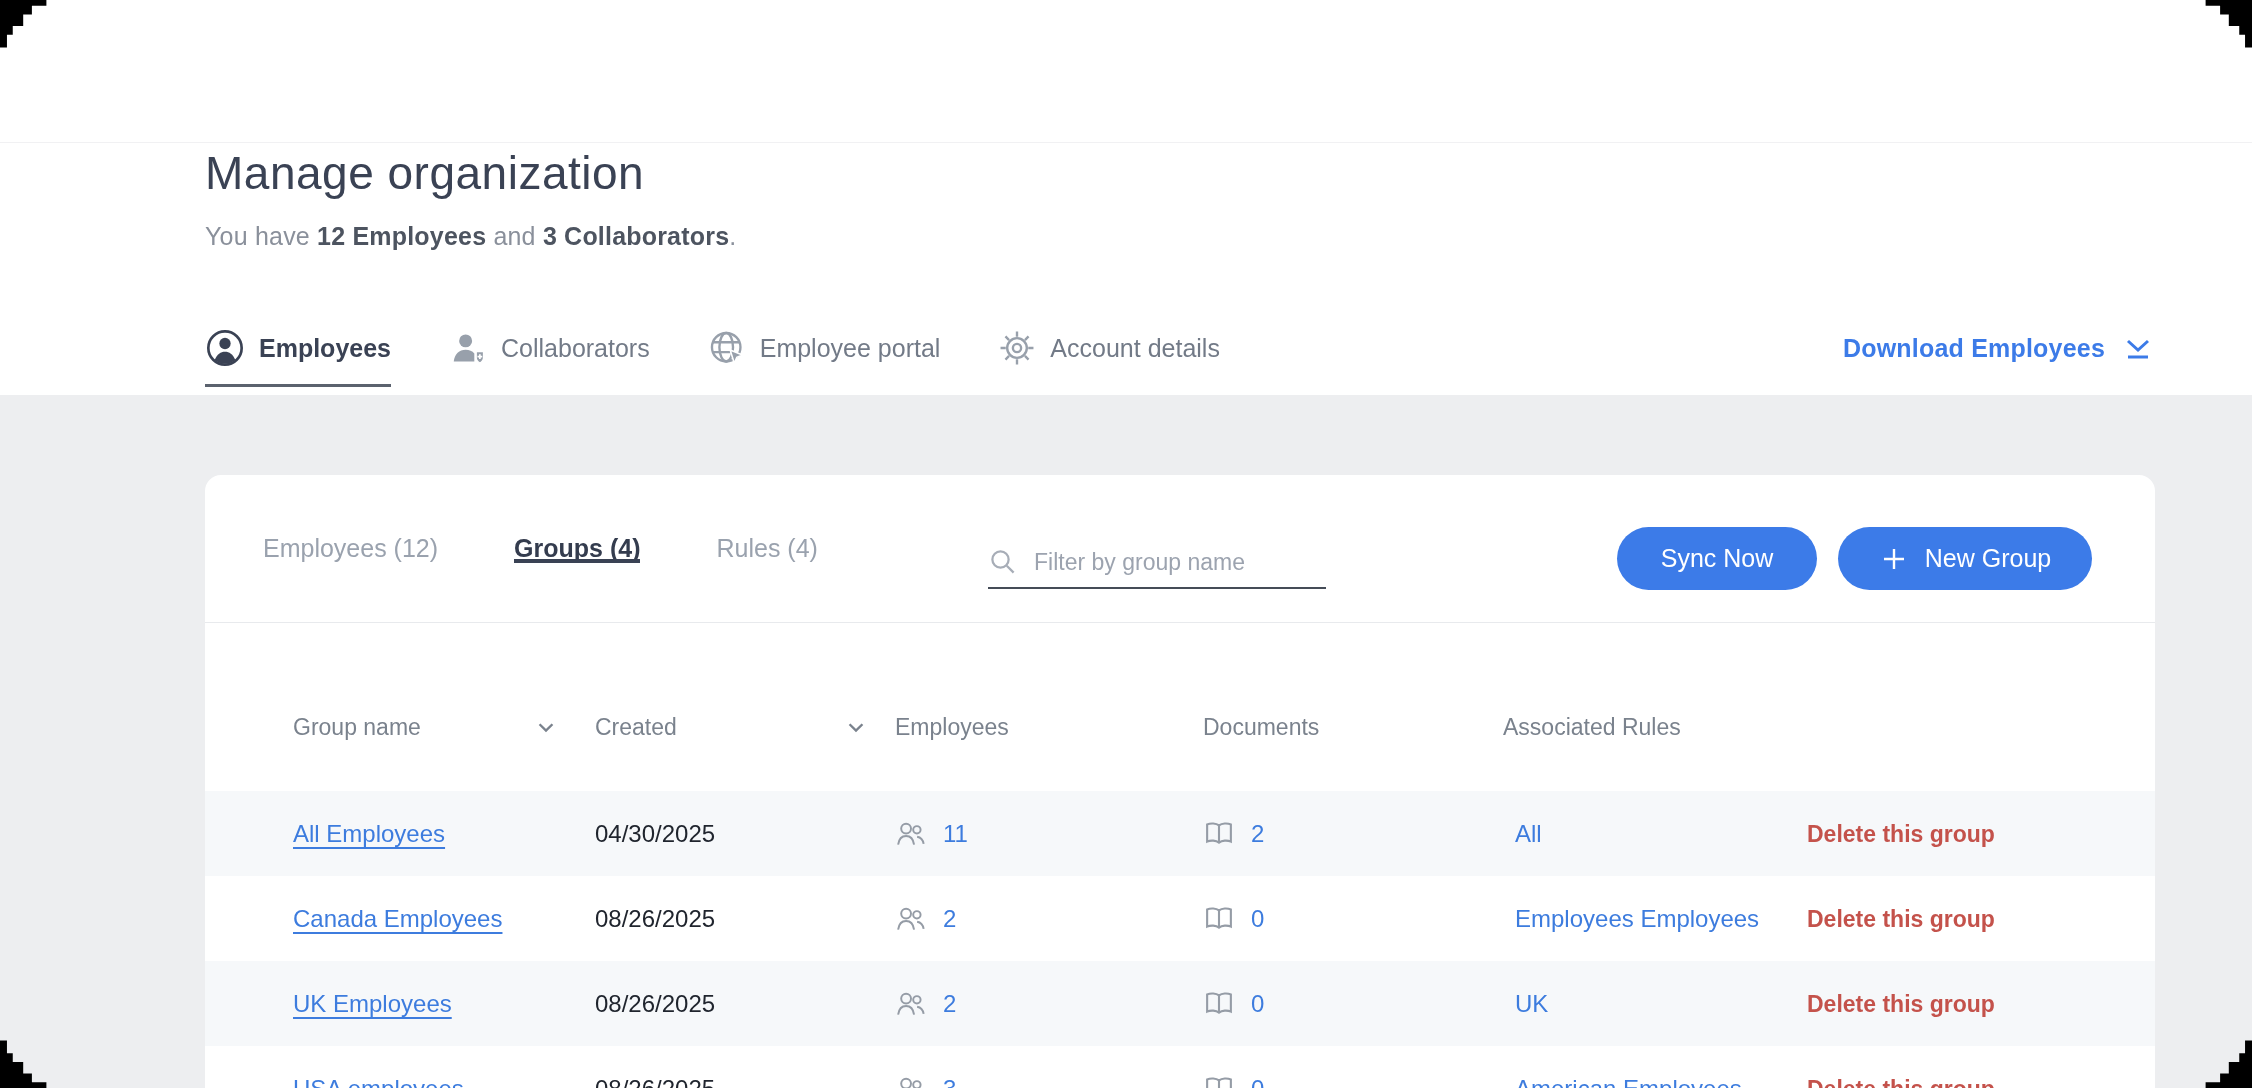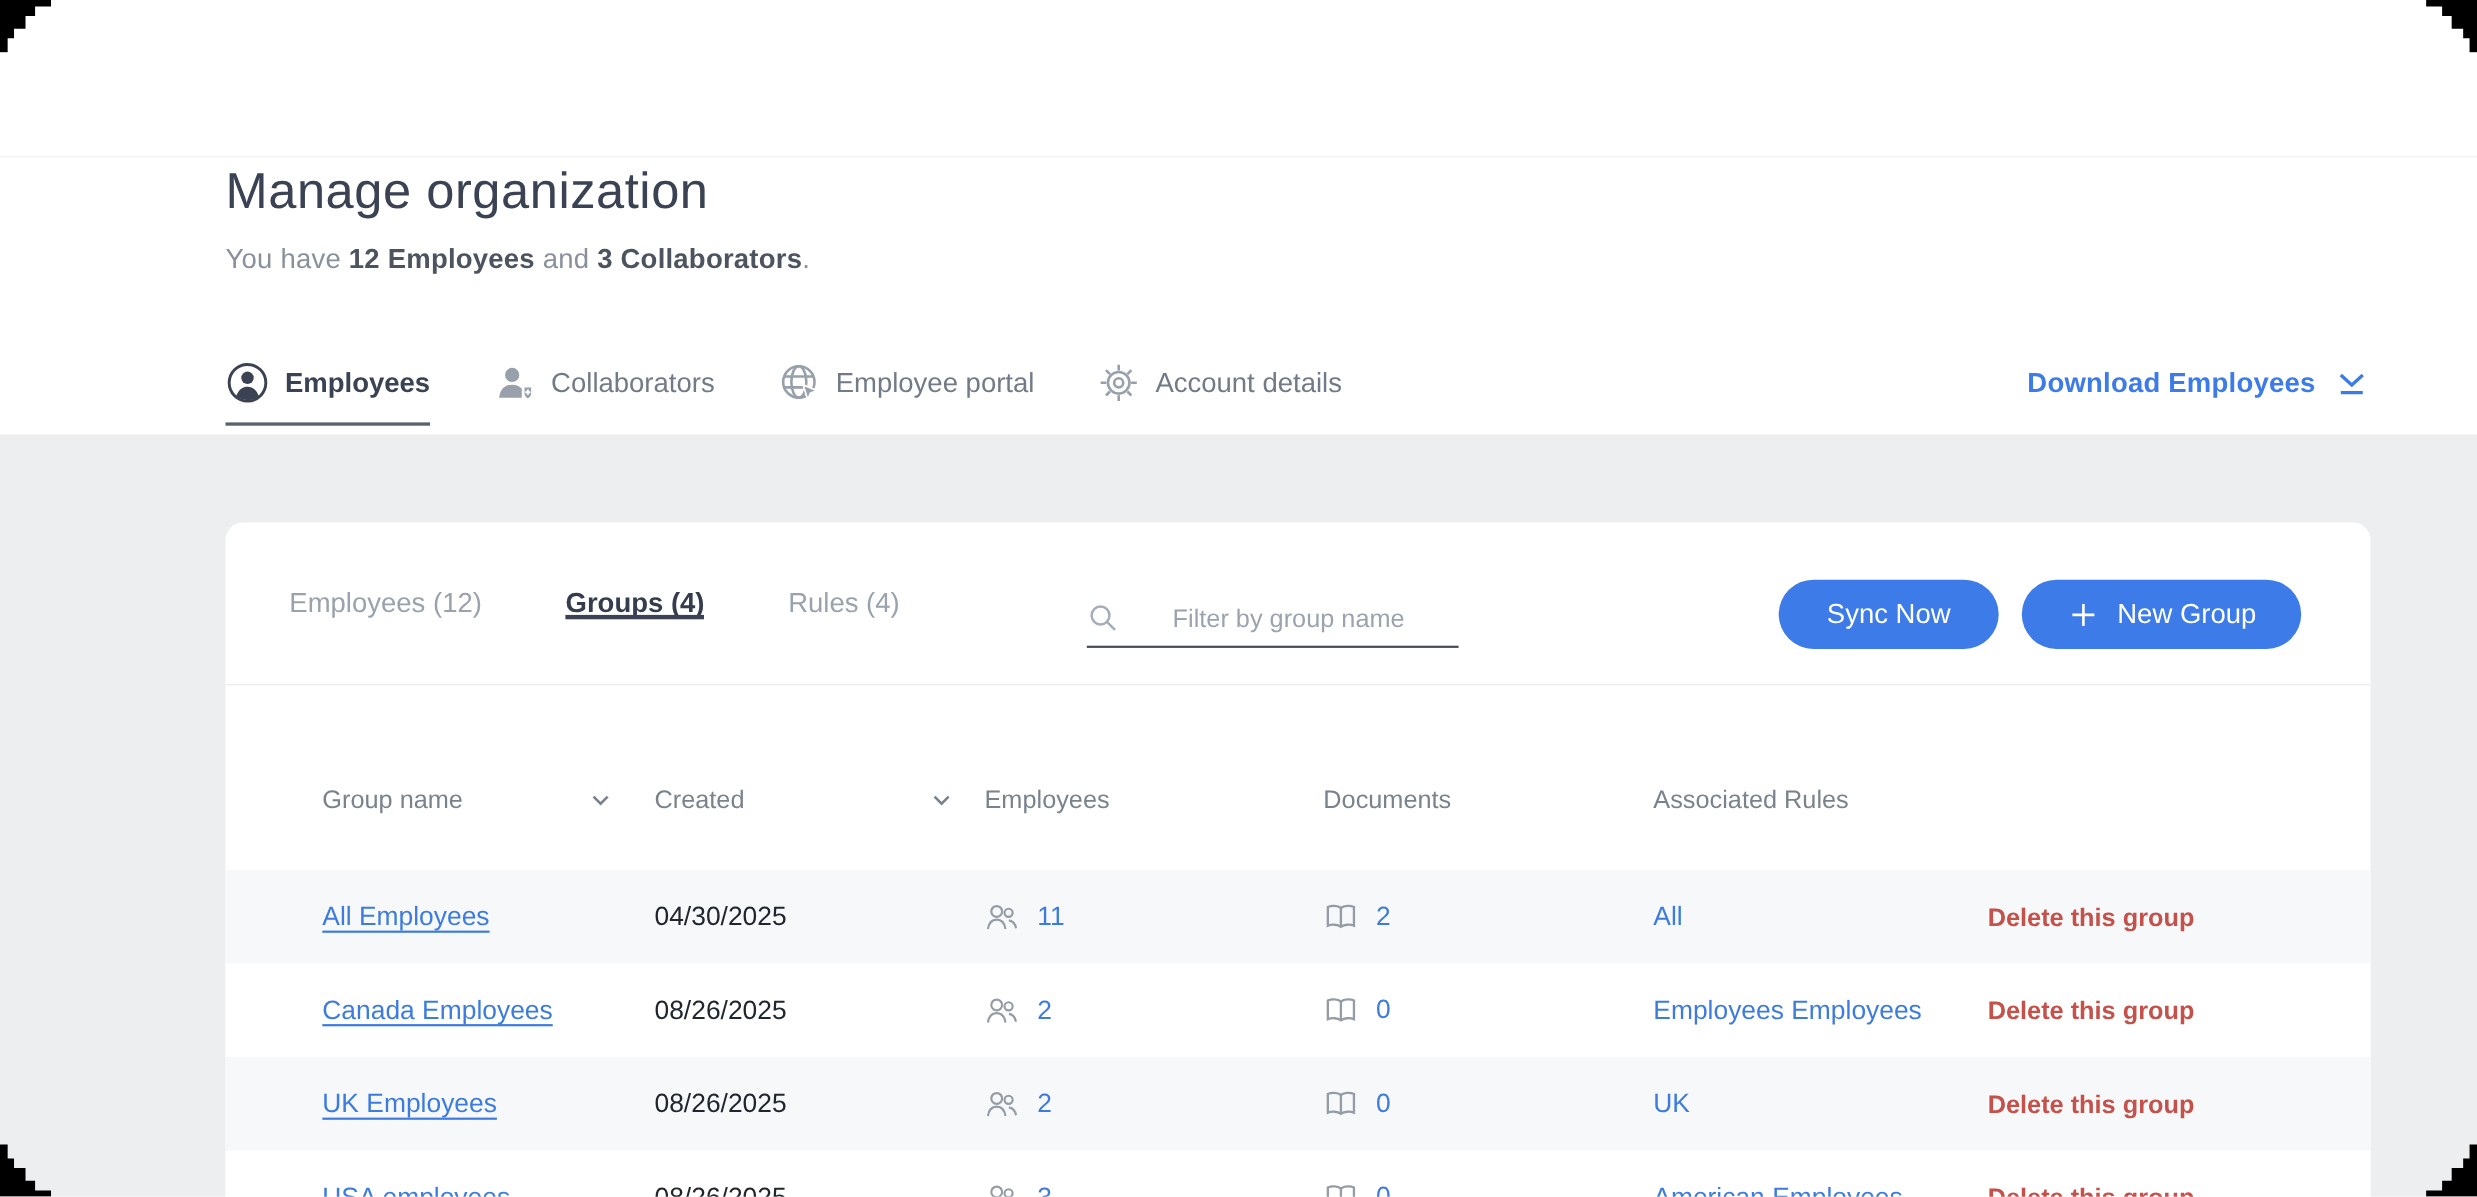--- a/index.html
+++ b/index.html
@@ -57,21 +57,21 @@
   .sub-tab.active{color:#343c4e;font-weight:700;}
   .sub-tab.active::after{
     content:"";position:absolute;left:0;bottom:0;width:100%;height:4px;background:#3a4254;
   }
   .filter{
     position:absolute;left:783px;top:62px;width:338px;height:50px;
     display:flex;align-items:center;gap:14px;border-bottom:2px solid #454c57;
   }
   .filter input{
     border:none;outline:none;background:transparent;flex:1;
-    font-family:inherit;font-size:23px;color:#ec4899;margin-left:32px;
+    font-family:inherit;font-size:23px;color:#ec4899;
   }
   .filter input::placeholder{color:#9ca3af;}
   .btn{
     position:absolute;top:52px;height:63px;border:none;border-radius:32px;
     background:#3c7be8;color:#ffffff;font-family:Liberation Sans, sans-serif;font-size:25px;
     display:flex;align-items:center;justify-content:center;gap:16px;cursor:pointer;
   }
   .btn-sync{left:1412px;width:200px;}
   .btn-new-group{left:1633px;width:254px;}
   
@@ -91,21 +91,21 @@
   .trow{position:relative;height:85px;background:#ffffff;}
   .trow.alt{background:#f6f8fa;}
   .group-link{
     color:#3d7cde;font-size:24px;text-decoration:underline;
     text-underline-offset:5px;cursor:pointer;
   }
   .date-text{color:#20252e;font-size:24px;}
   .count-cell{display:flex;align-items:center;gap:16px;}
   .count-cell .cicon{color:#959ca6;display:flex;}
   .count-num{color:#3d7cde;font-size:24px;}
-  .rules-link{color:#3d7cde;font-size:24px;cursor:pointer;}
+  .rules-link{color:#3d7cde;font-size:24px;cursor:pointer;margin-left:12px;}
   .delete-link{color:#c4524b;font-size:23px;font-weight:700;cursor:pointer;}
   
   .corner{
     position:absolute;width:58px;height:58px;background:#000;
     clip-path:polygon(0 0,80% 0,80% 10%,55% 10%,55% 25%,40% 25%,40% 45%,22% 45%,22% 60%,12% 60%,12% 82%,0 82%);
   }
   .corner.tl{left:0;top:0;}
   .corner.tr{right:0;top:0;transform:scaleX(-1);}
   .corner.bl{left:0;bottom:0;transform:scaleY(-1);}
   .corner.br{right:0;bottom:0;transform:scale(-1,-1);}

